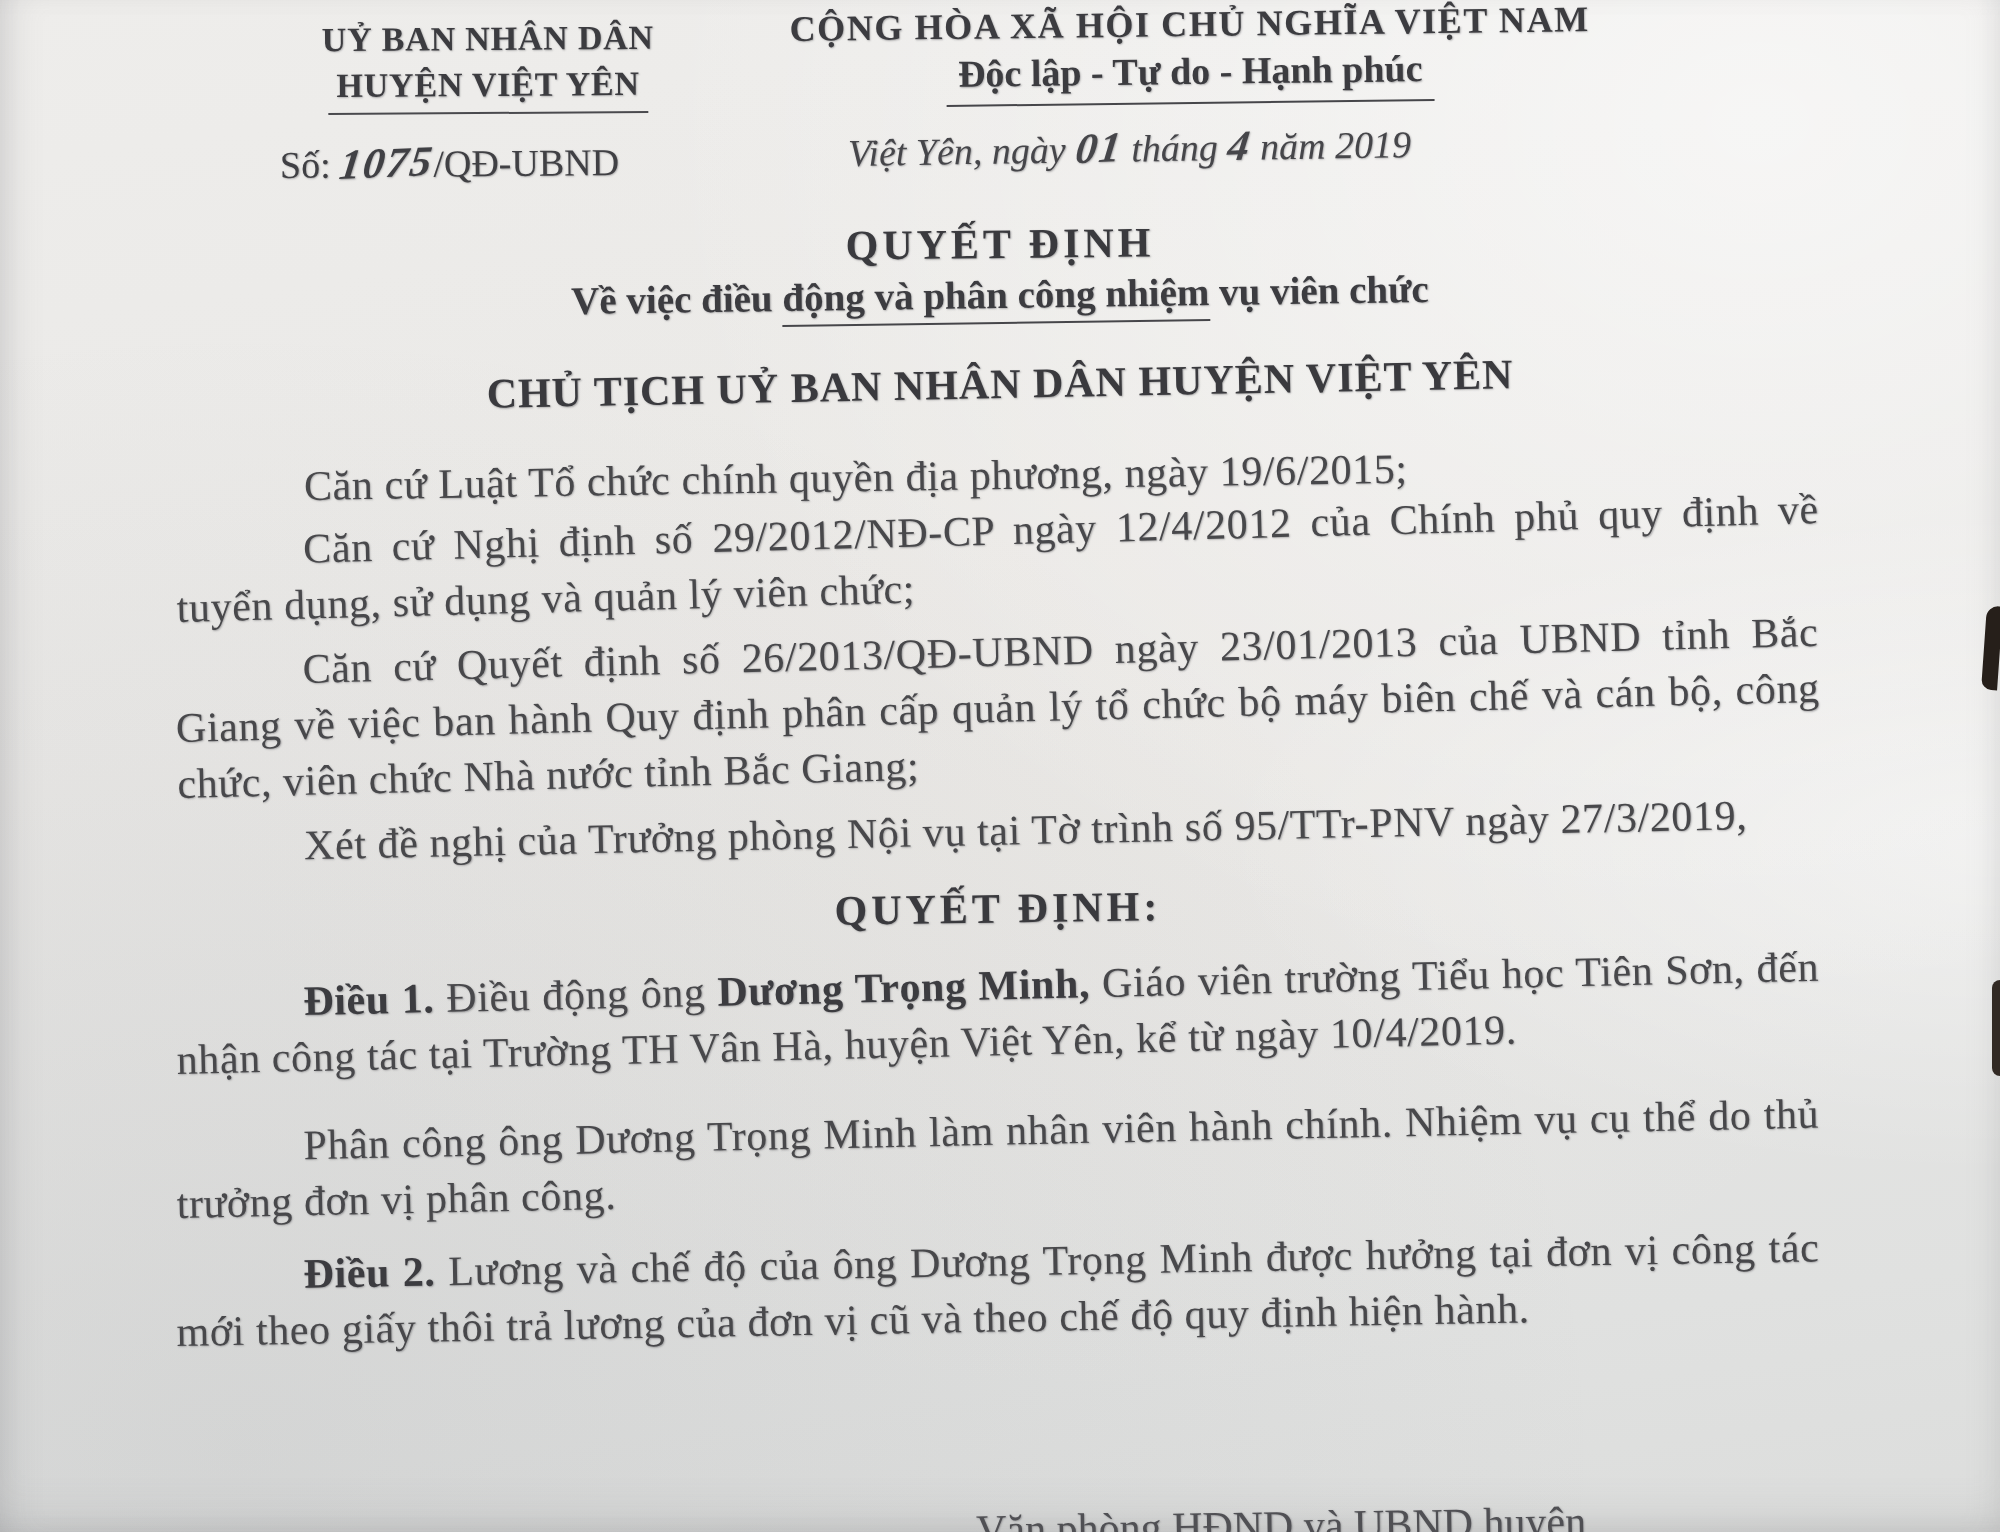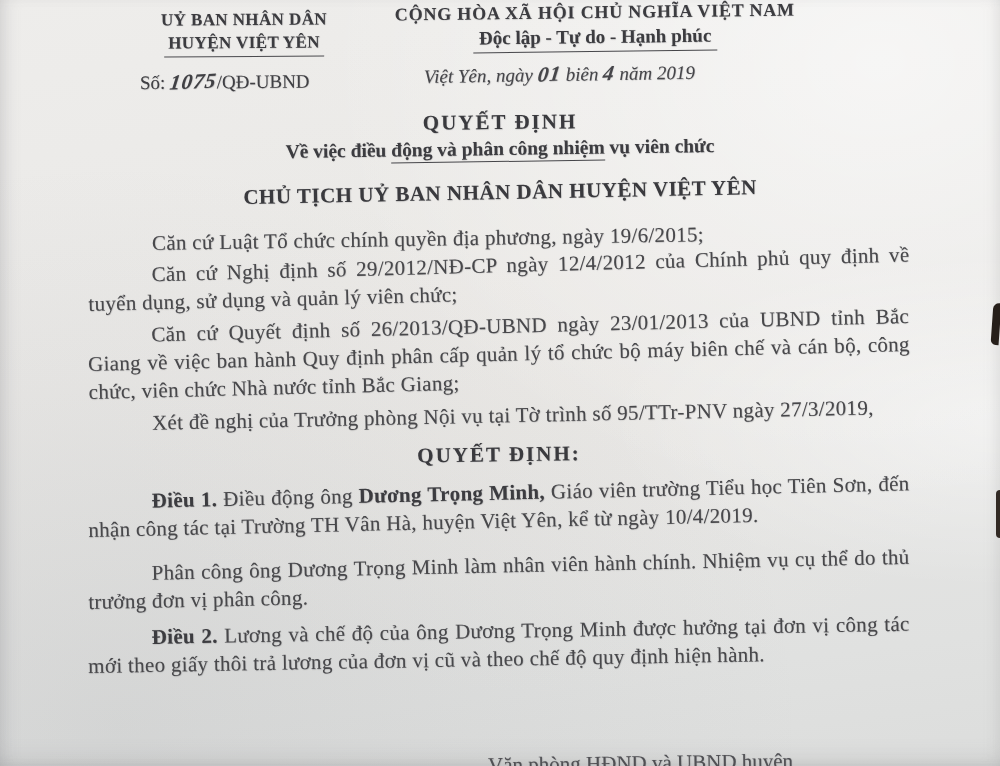--- a/index.html
+++ b/index.html
@@ -123,21 +123,21 @@
     <div class="org-block txt">
       <div>UỶ BAN NHÂN DÂN</div>
       <div><span class="org-name">HUYỆN VIỆT YÊN</span></div>
     </div>
     <div class="so-line txt"><span>Số: </span><span class="hand">1075</span><span>/QĐ-UBND</span></div>
 
     <div class="national-block txt">
       <div class="national-line1">CỘNG HÒA XÃ HỘI CHỦ NGHĨA VIỆT NAM</div>
       <div><span class="national-line2">Độc lập - Tự do - Hạnh phúc</span></div>
     </div>
-    <div class="date-line txt"><span>Việt Yên, ngày </span><span class="hand">01</span><span> biên </span><span class="hand">4</span><span> năm 2019</span></div>
+    <div class="date-line txt"><span>Việt Yên, ngày </span><span class="hand">01</span><span> tháng </span><span class="hand">4</span><span> năm 2019</span></div>
 
     <div class="title-main txt">QUYẾT ĐỊNH</div>
     <div class="title-sub txt"><span>Về việc điều </span><span class="u">động và phân công nhiệm</span><span> vụ viên chức</span></div>
     <div class="issuer txt">CHỦ TỊCH UỶ BAN NHÂN DÂN HUYỆN VIỆT YÊN</div>
 
     <div class="doc-body">
       <p class="p1 txt">Căn cứ Luật Tổ chức chính quyền địa phương, ngày 19/6/2015;</p>
       <p class="p2 txt">Căn cứ Nghị định số 29/2012/NĐ-CP ngày 12/4/2012 của Chính phủ quy định về tuyển dụng, sử dụng và quản lý viên chức;</p>
       <p class="p3 txt">Căn cứ Quyết định số 26/2013/QĐ-UBND ngày 23/01/2013 của UBND tỉnh Bắc Giang về việc ban hành Quy định phân cấp quản lý tổ chức bộ máy biên chế và cán bộ, công chức, viên chức Nhà nước tỉnh Bắc Giang;</p>
       <p class="p4 txt">Xét đề nghị của Trưởng phòng Nội vụ tại Tờ trình số 95/TTr-PNV ngày 27/3/2019,</p>

